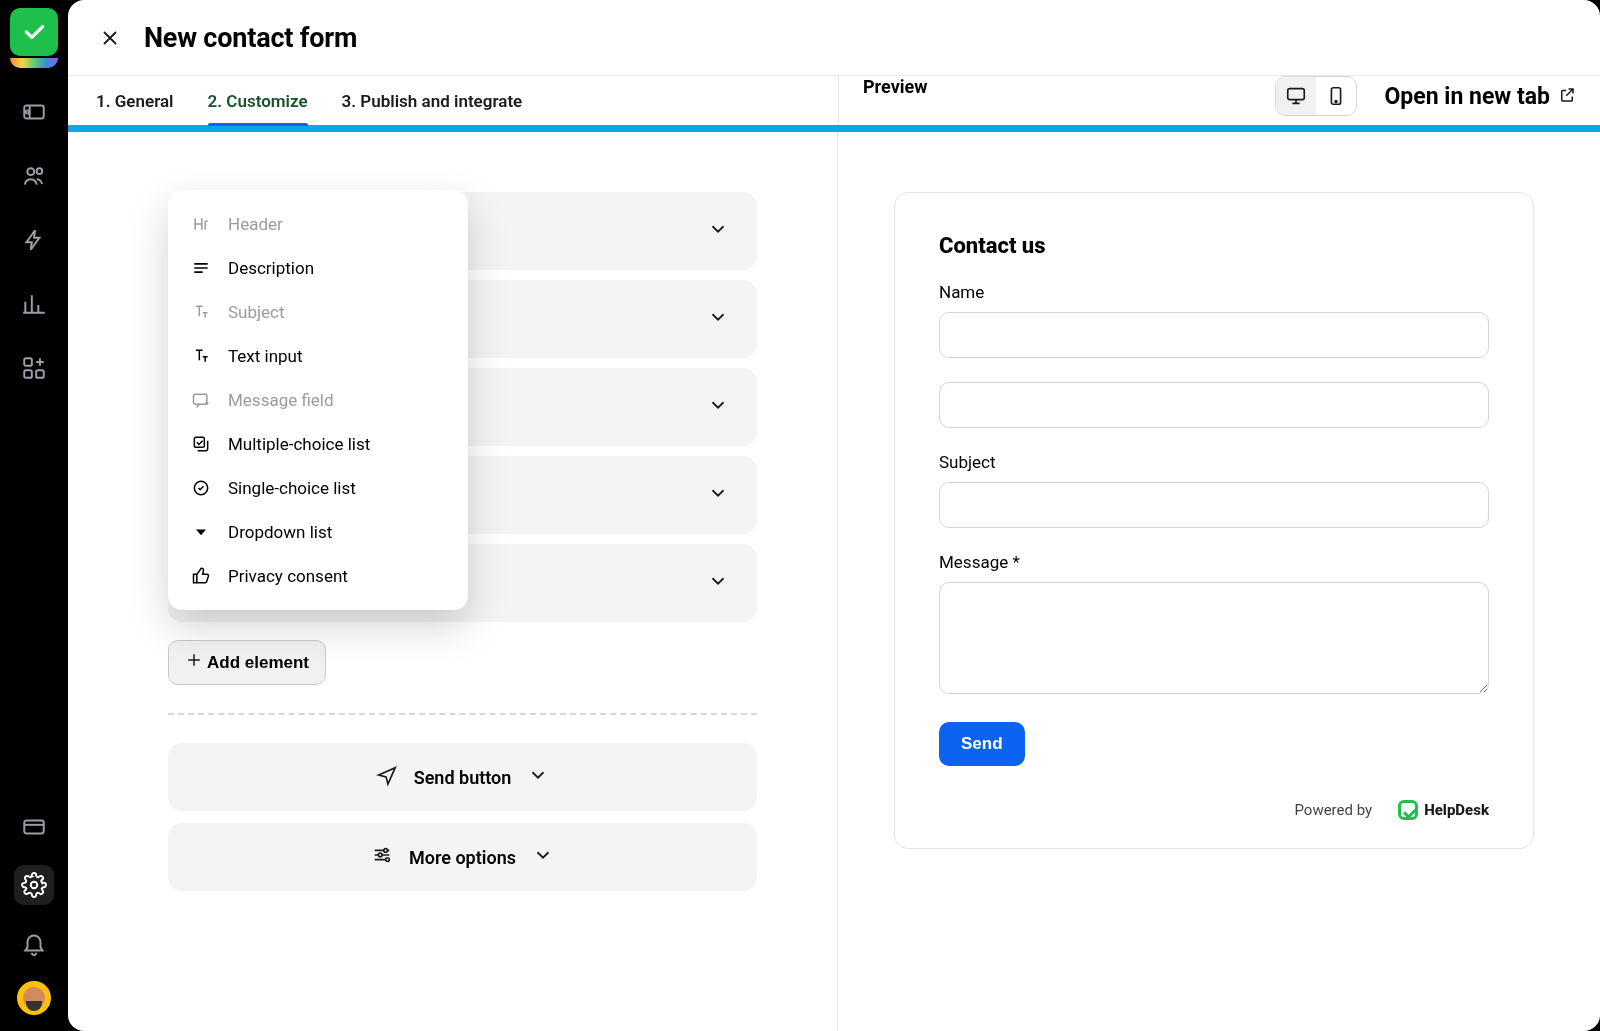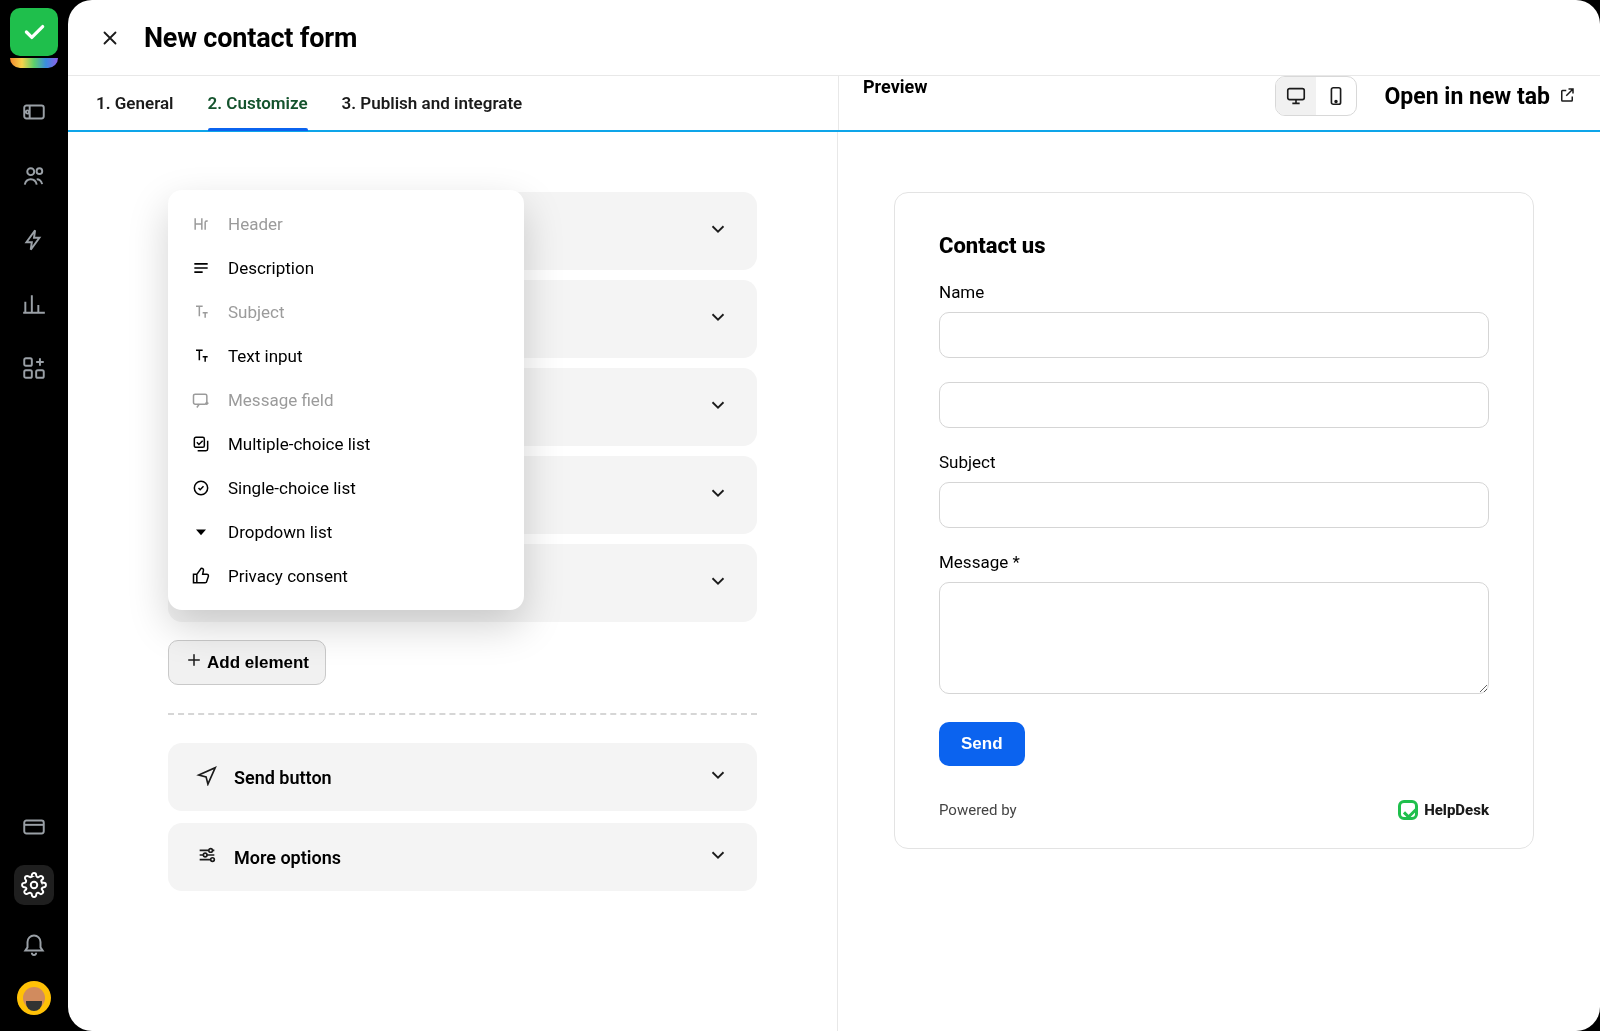--- a/index.html
+++ b/index.html
@@ -53,38 +53,38 @@
     display:flex; align-items:center; justify-content:center; overflow:hidden;
   }
   .rail .avatar .face { width:22px; height:22px; border-radius:50%; background:#d18b5e; position:relative; }
   .rail .avatar .face::after{content:"";position:absolute;left:3px;right:3px;top:14px;height:10px;background:#333;border-radius:0 0 12px 12px;}
 
   
   .window {
     position: absolute;
     left: 68px; right: 0; top: 0; bottom: 0;
     background: #fff;
-    border-radius: 24px;
+    border-radius: 16px;
     overflow: hidden;
     display:flex; flex-direction:column;
   }
   .titlebar {
     height: 76px;
     display:flex; align-items:center;
     padding: 0 28px;
     border-bottom: 1px solid #e8e8e8;
     gap: 20px;
   }
   .close-btn { width:28px; height:28px; display:flex;align-items:center;justify-content:center; cursor:pointer;}
   .close-btn svg{width:22px;height:22px;}
   .title { font-size: 27px; font-weight: 700; letter-spacing: -0.2px; }
 
   .tabbar {
     height: 56px;
-    border-bottom: 2px solid #0ea5e9;
+    border-bottom: 7px solid #0ea5e9;
     display:flex; align-items:stretch;
     position: relative;
   }
   .tabbar .tabs { display:flex; align-items:center; gap: 34px; padding: 0 28px; }
   .tab { font-size:17px; font-weight:600; color:#1b1b1b; height:100%; display:flex; align-items:center; cursor:pointer; position:relative; }
   .tab.active { color:#14532d; }
   .tab.active::after{ content:""; position:absolute; left:0; right:0; bottom:-1px; height:3px; background:#0b63ef; border-radius:2px 2px 0 0;}
   .tabbar .v-divider{position:absolute; left:770px; top:0; bottom:0; width:1px; background:#e8e8e8;}
   .tabbar .preview-area{ position:absolute; left:771px; right:0; top:0; bottom:0; display:flex; align-items:flex-start; padding:0 24px; justify-content:space-between;}
   .preview-label{ font-size:18px; font-weight:700; }
@@ -102,21 +102,21 @@
 
   .card-list{ display:flex; flex-direction:column; gap:10px; }
   .card{
     background:#f4f4f4; border-radius:14px; height:78px;
     display:flex; align-items:center; justify-content:flex-end;
     padding: 0 28px; cursor:pointer; position:relative;
   }
   .card .chev svg{width:22px;height:22px;}
   .wide-card{
     background:#f4f4f4; border-radius:14px; height:68px;
-    display:flex; align-items:center; justify-content:space-between;
+    display:flex; align-items:center; justify-content:center;
     padding:0 28px; cursor:pointer; gap:16px; margin-top:0;
   }
   .wide-card .left{ display:flex; align-items:center; gap:16px; font-size:18px; font-weight:600;}
   .wide-card .left svg{ width:22px; height:22px;}
   .wide-card .chev svg{width:22px;height:22px;}
 
   .add-btn{
     margin-top:18px;
     display:inline-flex; align-items:center; gap:4px;
     border:1px solid #c9c9c9; background:#f1f1f1; border-radius:10px;
@@ -126,21 +126,21 @@
 
   .dashed-divider{
     margin:28px 0;
     border:0; border-top:2px dashed #d6d6d6;
   }
 
   
   .popup{
     position:absolute;
     left:100px; top:58px;
-    width:356px;
+    width:300px;
     background:#fff; border-radius:14px;
     box-shadow: 0 16px 40px rgba(0,0,0,.18);
     padding:12px 0;
     z-index:10;
   }
   .menu-item{
     display:flex; align-items:center; gap:16px;
     padding:12px 22px; font-size:17px; cursor:pointer;
   }
   .menu-item .ico{ width:22px; display:flex; justify-content:center;}
@@ -154,21 +154,21 @@
   }
   .form-title{ font-size:22px; font-weight:800; margin-bottom:24px;}
   .fgroup{ margin-bottom:24px;}
   .flabel{ font-size:17px; margin-bottom:10px; display:block;}
   .finput{ width:100%; height:46px; border:1px solid #d5d5d5; border-radius:10px; padding:0 12px; font-size:16px;}
   .ftextarea{ width:100%; height:112px; border:1px solid #d5d5d5; border-radius:10px; padding:10px 12px; font-size:16px; resize:both;}
   .send-btn{
     background:#0b63ef; color:#fff; border:none; border-radius:10px;
     height:44px; padding:0 22px; font-size:17px; font-weight:700; cursor:pointer;
   }
-  .powered{ text-align:center; margin-top:34px; font-size:15px; color:#444; display:flex; justify-content:space-between; align-items:center; gap:26px;}
+  .powered{ text-align:center; margin-top:34px; font-size:15px; color:#444; display:flex; justify-content:flex-end; align-items:center; gap:26px;}
   .hd-badge{font-weight:800; color:#1a1a1a; display:flex; align-items:center; gap:6px;}
   .hd-badge .hd-icon{width:20px;height:20px;border:3px solid #1fbf4c;border-radius:6px;position:relative;}
   .hd-badge .hd-icon::after{content:"";position:absolute;left:3px;top:5px;width:9px;height:5px;border-left:3px solid #1fbf4c;border-bottom:3px solid #1fbf4c;transform:rotate(-45deg);}
 
 </style>
 </head>
 <body>
 
 <div class="rail">
   <div class="logo">

